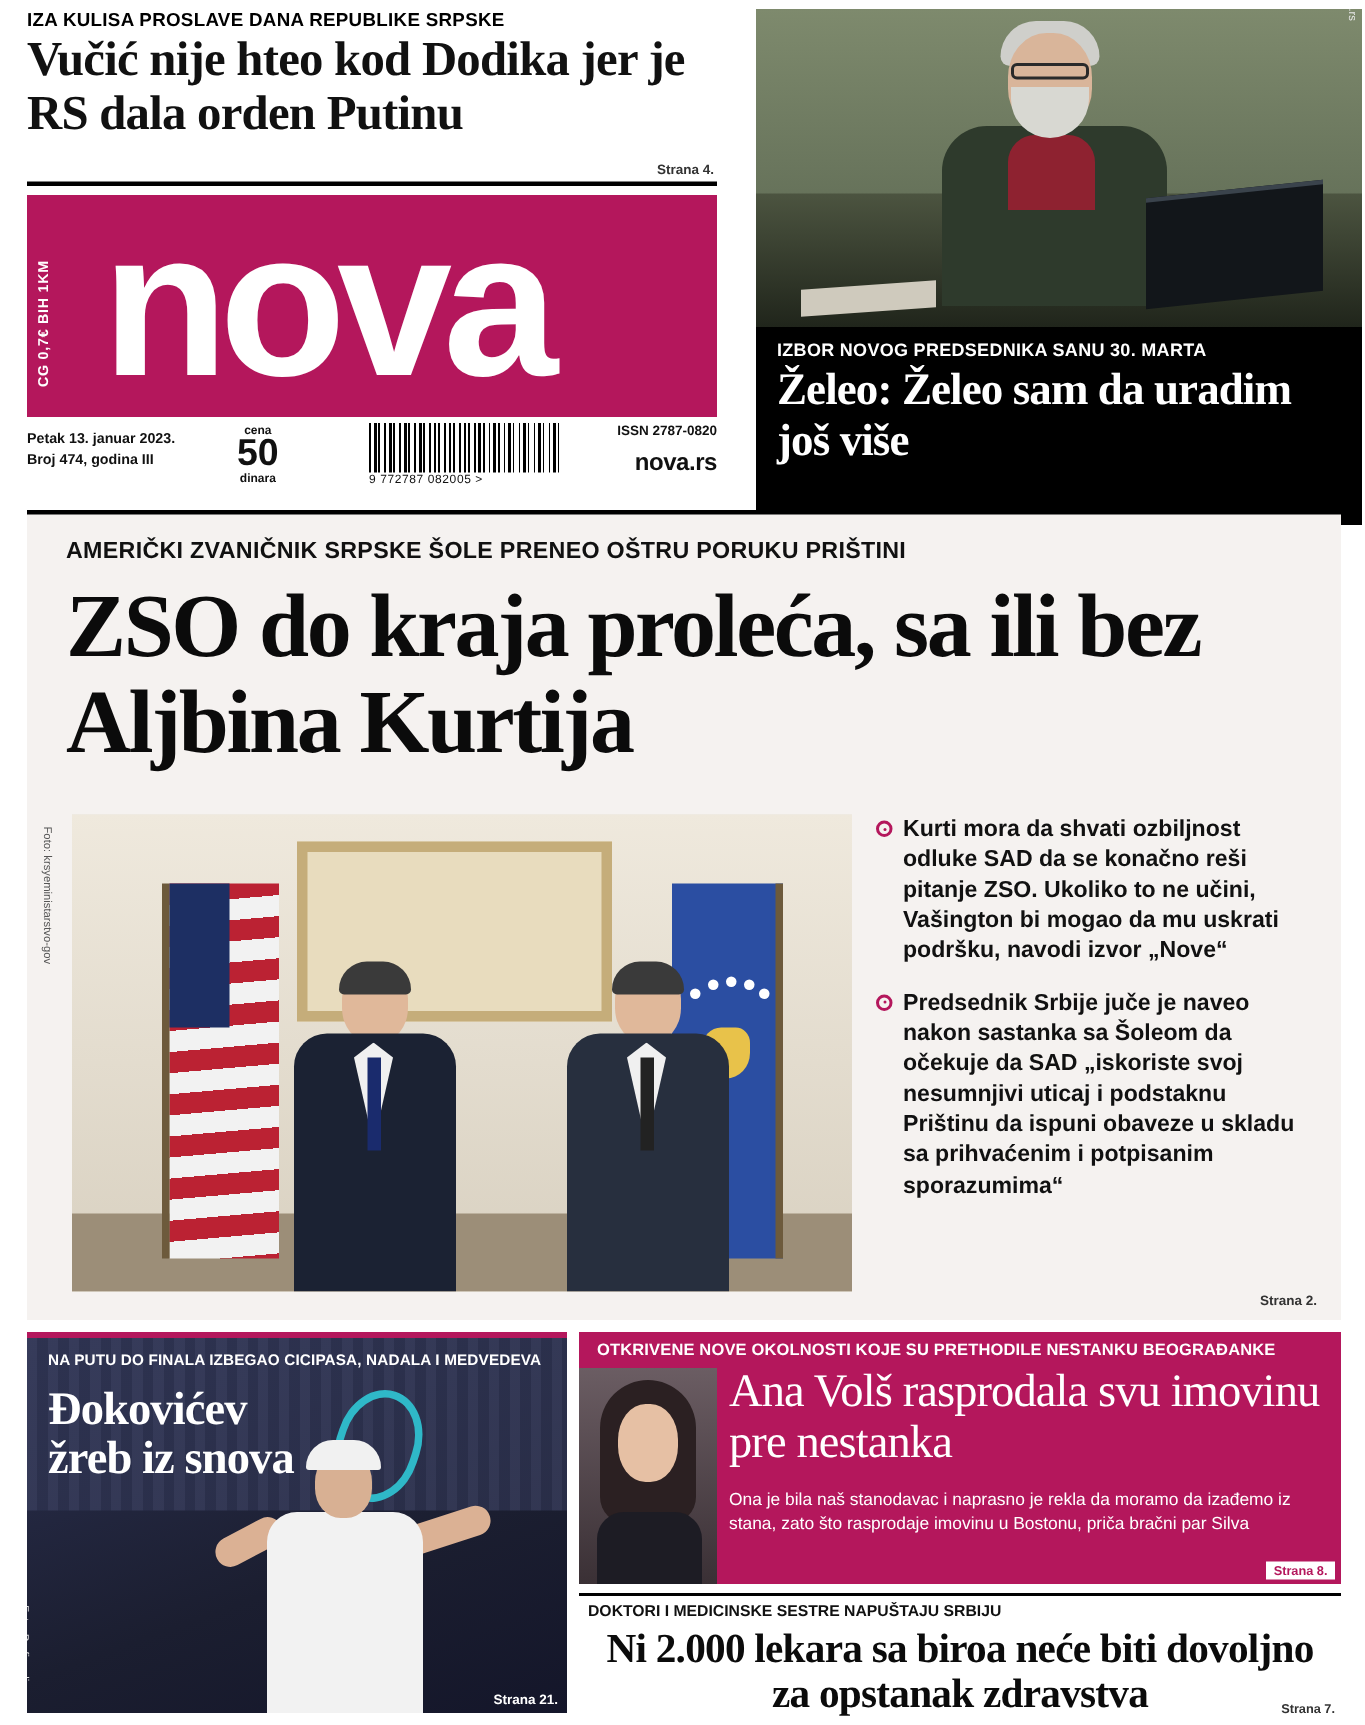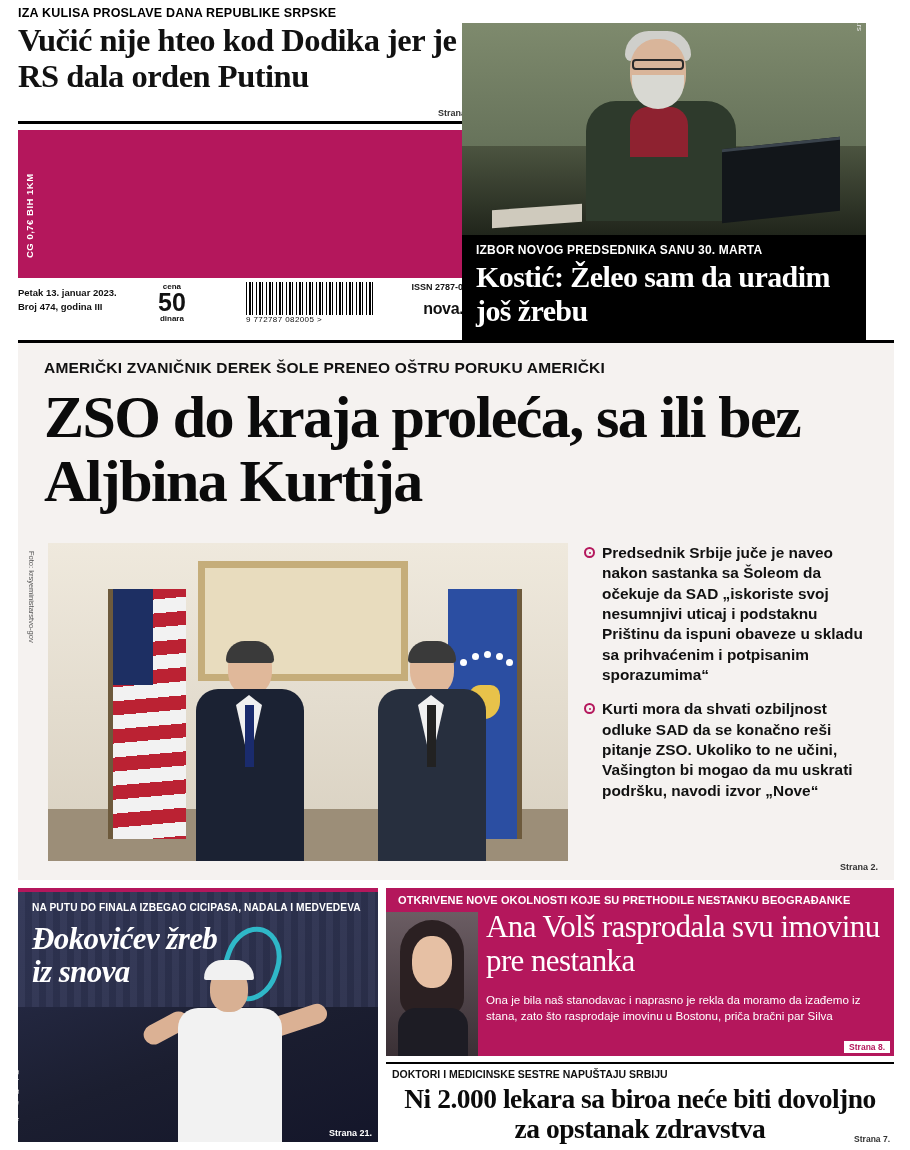--- a/index.html
+++ b/index.html
@@ -125,25 +125,24 @@
   }
   .info-right .site {
     font-family: "Liberation Sans", sans-serif;
     font-size: 16px; font-weight: bold; color: #111;
     margin-top: 8px; letter-spacing: -0.3px;
   }
 
   
   .tr-block {
     position: absolute;
-    left: 462px; top: 6px;
+    left: 504px; top: 6px;
     width: 404px; height: 344px;
     background: #000;
     overflow: hidden;
-    margin-top: 17px;
   }
   .tr-photo {
     position: absolute; left: 0; top: 0;
     width: 404px; height: 212px;
     background: linear-gradient(160deg, #6f7b60 0%, #55604a 45%, #2f3629 100%);
     overflow: hidden;
   }
   
   .tr-photo .wall {
     position: absolute; left: 0; top: 0; width: 100%; height: 60%;
@@ -399,21 +398,21 @@
   .tennis .kicker {
     position: absolute; left: 14px; top: 10px; width: 330px;
     font-family: "Liberation Sans", sans-serif;
     font-weight: bold; font-size: 10.2px; color: #fff;
     letter-spacing: 0.1px;
   }
   .tennis .headline {
     position: absolute; left: 14px; top: 30px; width: 190px;
     font-family: "Liberation Serif", serif;
     font-weight: bold; font-size: 31px; line-height: 1.07;
-    color: #fff; letter-spacing: -0.6px; font-style: italic;
+    color: #fff; letter-spacing: -0.6px;
   }
   .tennis .sub {
     position: absolute; left: 14px; top: 152px; width: 170px;
     font-family: "Liberation Sans", sans-serif;
     font-size: 14.5px; line-height: 1.28; color: #fff;
   }
   .tennis .credit {
     position: absolute; left: 3px; top: 178px;
     font-family: "Liberation Sans", sans-serif;
     font-size: 7.5px; color: #ddd;
@@ -508,20 +507,21 @@
 <div class="page">
 
   <div class="top-teaser">
     <div class="kicker">IZA KULISA PROSLAVE DANA REPUBLIKE SRPSKE</div>
     <div class="headline">Vučić nije hteo kod Dodika jer je RS dala orden Putinu</div>
     <div class="pageref">Strana 4.</div>
   </div>
 
   <div class="masthead">
     <div class="side-price">CG 0,7€  BIH 1KM</div>
+    <div class="logo">nova</div>
   </div>
 
   <div class="info-strip">
     <div class="info-left">
       <div>Petak 13. januar 2023.</div>
       <div>Broj 474, godina III</div>
     </div>
     <div class="info-price">
       <div class="cena">cena</div>
       <div class="num">50</div>
@@ -544,26 +544,26 @@
       <div class="sweater"></div>
       <div class="hair"></div>
       <div class="head"></div>
       <div class="beard"></div>
       <div class="glasses"></div>
       <div class="laptop"></div>
       <div class="tr-credit">Foto: Dragan Mujan / Nova.rs</div>
     </div>
     <div class="tr-text">
       <div class="tr-kicker">IZBOR NOVOG PREDSEDNIKA SANU 30. MARTA</div>
-      <div class="tr-headline">Kostić: Želeo sam da uradim još žrebu</div>
+      <div class="tr-headline">Želeo: Želeo sam da uradim još više</div>
     </div>
   </div>
 
   <div class="lead">
-    <div class="lead-kicker">AMERIČKI ZVANIČNIK DEREK ŠOLE PRENEO OŠTRU PORUKU AMERIČKI</div>
+    <div class="lead-kicker">AMERIČKI ZVANIČNIK SRPSKE ŠOLE PRENEO OŠTRU PORUKU PRIŠTINI</div>
     <div class="lead-headline">ZSO do kraja proleća, sa ili bez Aljbina Kurtija</div>
 
     <div class="lead-photo">
       <div class="backwall"></div>
       <div class="frame"></div>
       <div class="floor"></div>
       <div class="flag-us">
           <div class="canton"></div>
         </div>
       <div class="flag-ko">
@@ -587,25 +587,25 @@
         <div class="torso"></div>
         <div class="shirt"></div>
         <div class="tie"></div>
       </div>
     </div>
     <div class="lead-photo-credit">Foto: krsyeministarstvo-gov</div>
 
     <div class="lead-bullets">
       <div class="bullet">
         <span class="dot"></span>
-        <span>Predsednik Srbije juče je naveo nakon sastanka sa Šoleom da očekuje da SAD „iskoriste svoj nesumnjivi uticaj i podstaknu Prištinu da ispuni obaveze u skladu sa prihvaćenim i potpisanim sporazumima“</span>
+        <span>Kurti mora da shvati ozbiljnost odluke SAD da se konačno reši pitanje ZSO. Ukoliko to ne učini, Vašington bi mogao da mu uskrati podršku, navodi izvor „Nove“</span>
       </div>
       <div class="bullet">
         <span class="dot"></span>
-        <span>Kurti mora da shvati ozbiljnost odluke SAD da se konačno reši pitanje ZSO. Ukoliko to ne učini, Vašington bi mogao da mu uskrati podršku, navodi izvor „Nove“</span>
+        <span>Predsednik Srbije juče je naveo nakon sastanka sa Šoleom da očekuje da SAD „iskoriste svoj nesumnjivi uticaj i podstaknu Prištinu da ispuni obaveze u skladu sa prihvaćenim i potpisanim sporazumima“</span>
       </div>
     </div>
     <div class="lead-pageref">Strana 2.</div>
   </div>
 
   <div class="tennis">
     <div class="court"></div>
     <div class="crowd"></div>
     <div class="racket"></div>
     <div class="arm-left"></div>

